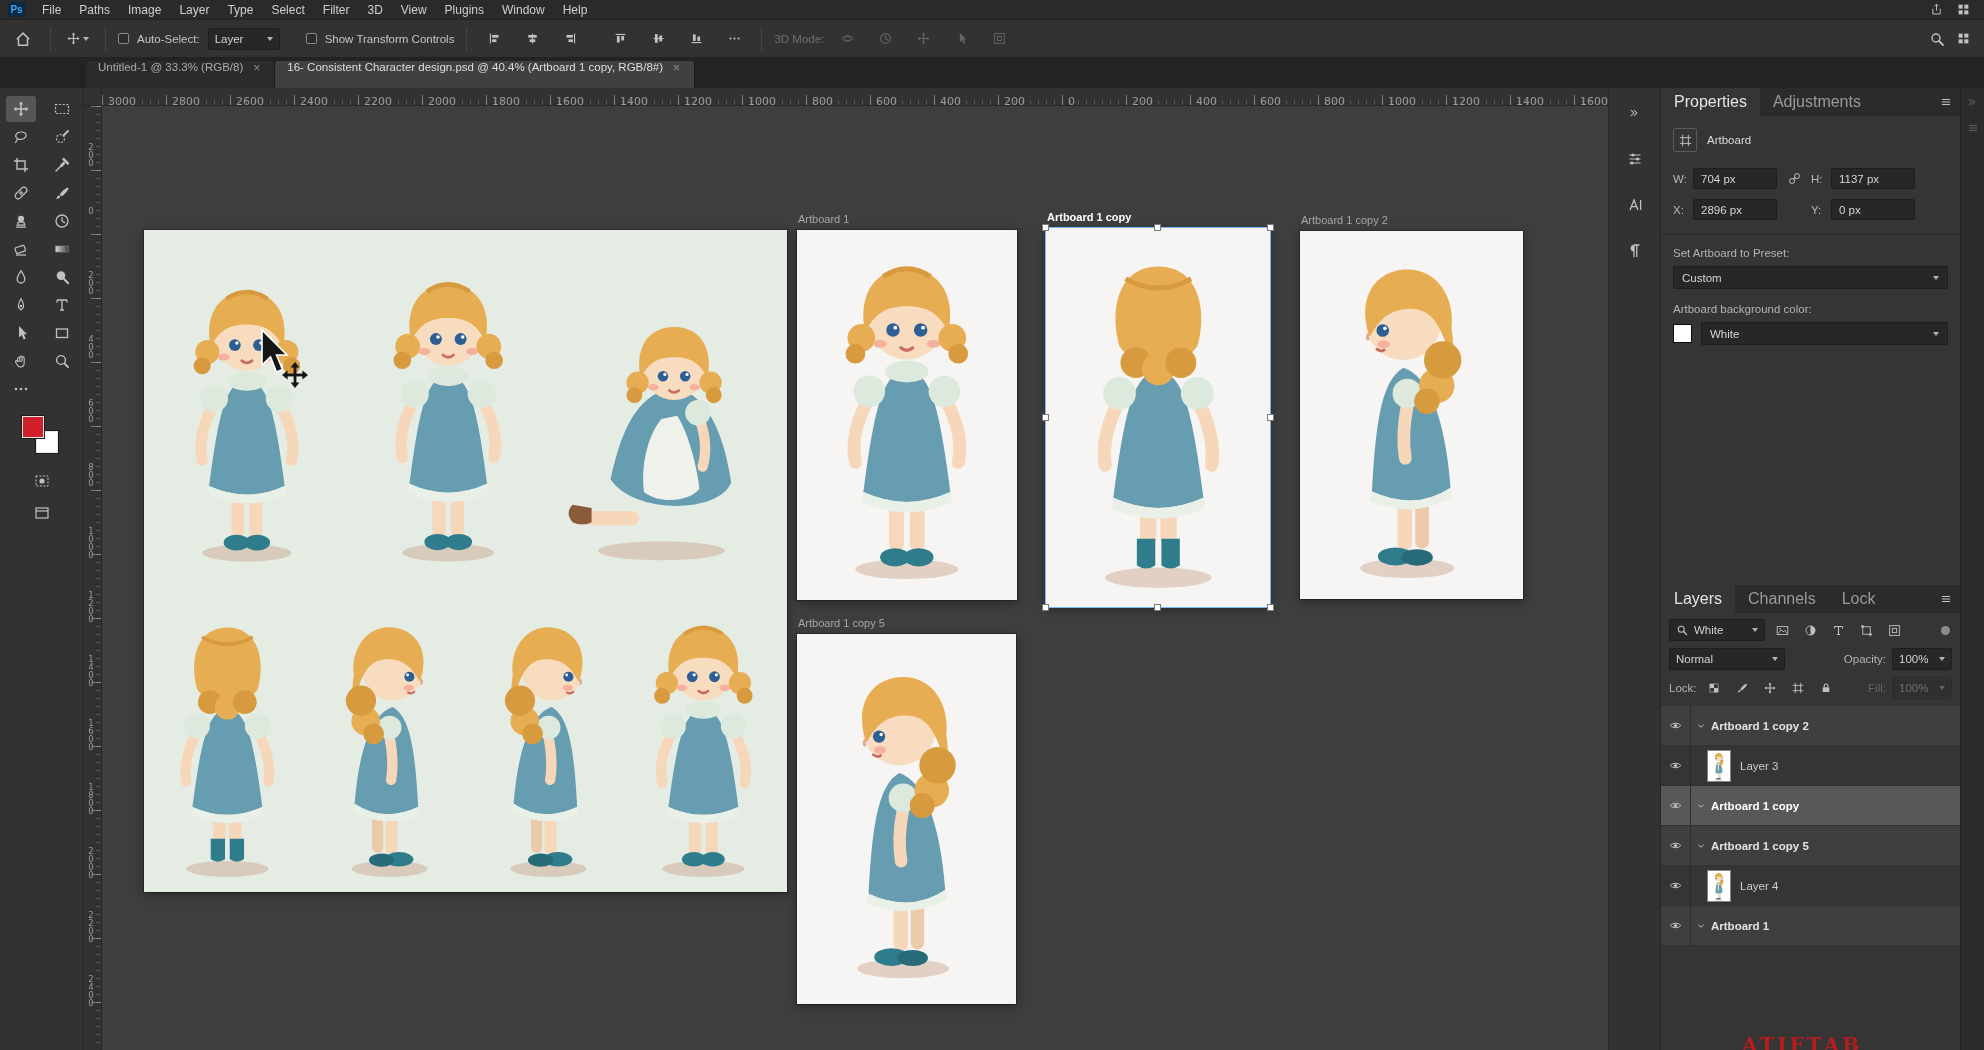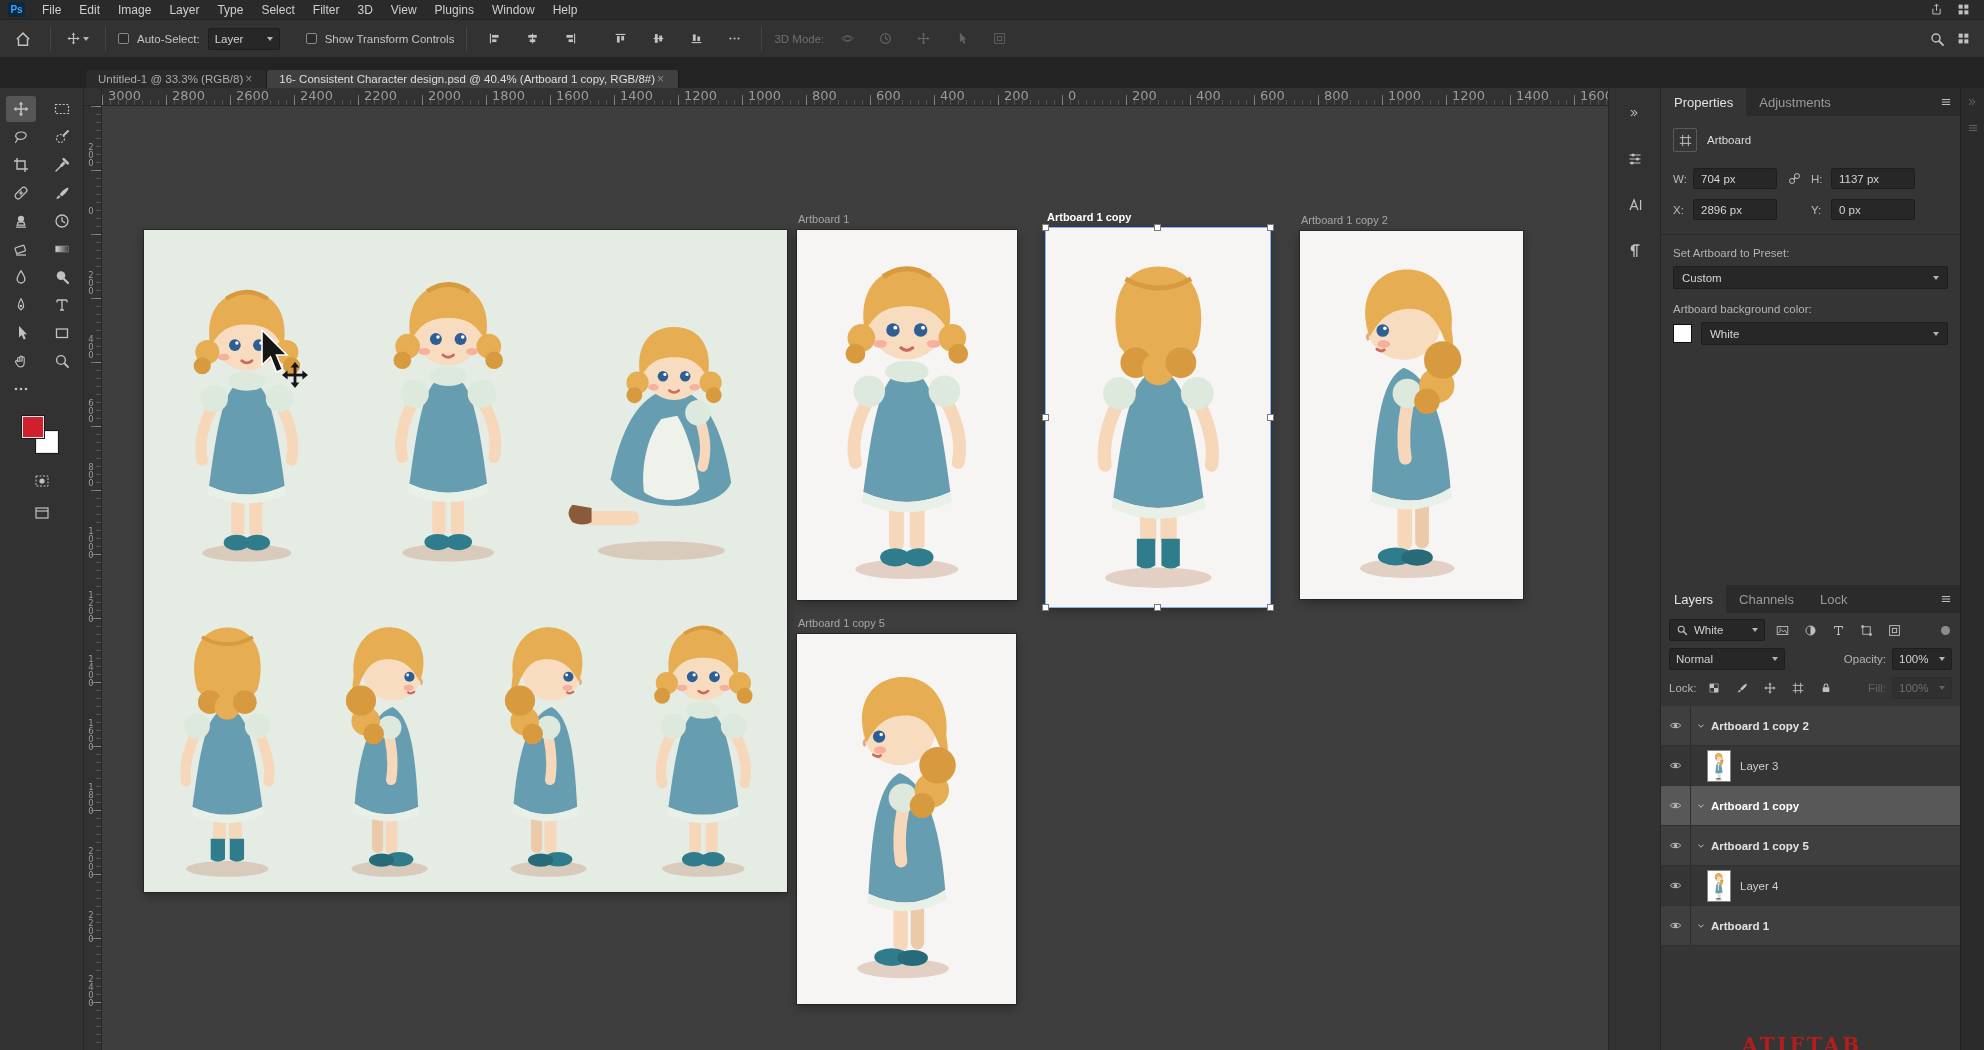--- a/index.html
+++ b/index.html
@@ -32,22 +32,22 @@
   .dd { background:#272727; border:1px solid #1e1e1e; border-radius:2px; height:22px;
         display:flex; align-items:center; gap:6px; padding:0 6px; color:#d2d2d2; }
   .caret { width:0; height:0; border-left:3.5px solid transparent; border-right:3.5px solid transparent;
            border-top:4px solid #b5b5b5; }
   .ob-right { margin-left:auto; display:flex; gap:12px; align-items:center; padding-right:6px; }
   .ob-label { color:#c4c4c4; }
   .ob-label.dimtext { color:#6f6f6f; }
 
   
   .tabbar { height:30px; background:#232323; display:flex; align-items:stretch; padding-left:86px; }
-  .doctab { display:flex; align-items:center; padding:0 12px; font-size:11.5px;
-            background:#2b2b2b; color:#ababab; border-right:1px solid #1c1c1c; margin-top:12px;
+  .doctab { display:flex; align-items:flex-start; gap:8px; padding:0 12px; font-size:11.5px;
+            background:#2b2b2b; color:#ababab; border-right:1px solid #1c1c1c; margin-top:3px;
             border-top-left-radius:3px; border-top-right-radius:3px; }
   .doctab.active { background:#404040; color:#dedede; }
   .tab-close { color:#8b8b8b; font-size:12px; padding:0 2px; }
 
   
   .main { display:flex; height:962px; }
 
   
   .toolbar { width:84px; background:#323232; border-right:1px solid #262626; padding-top:8px; flex:none; }
   .tools { display:grid; grid-template-columns:repeat(2,1fr); justify-items:center; row-gap:2px; }
@@ -63,21 +63,21 @@
   
   .canvas-zone { flex:1; position:relative; background:#3e3e3e; overflow:hidden; }
   .ruler-corner { position:absolute; left:0; top:0; width:18px; height:18px; background:#323232;
                   border-right:1px solid #262626; border-bottom:1px solid #262626; z-index:5; }
   .h-ruler { position:absolute; left:18px; right:0; top:0; height:18px; background:#323232;
              border-bottom:1px solid #262626; z-index:4;
              background-image:
                linear-gradient(to right, rgba(255,255,255,.16) 1px, transparent 1px),
                linear-gradient(to right, rgba(255,255,255,.32) 1px, transparent 1px);
              background-size:8px 5px, 64px 10px; background-repeat:repeat-x; background-position:left bottom; }
-  .h-ruler span { position:absolute; top:0; font-size:13px; color:#9b9b9b; font-family:"DejaVu Sans",sans-serif; }
+  .h-ruler span { position:absolute; top:7px; font-size:11px; color:#9b9b9b; font-family:"DejaVu Sans",sans-serif; }
   .v-ruler { position:absolute; left:0; top:18px; bottom:0; width:18px; background:#323232;
              border-right:1px solid #262626; z-index:4;
              background-image:
                linear-gradient(to bottom, rgba(255,255,255,.16) 1px, transparent 1px),
                linear-gradient(to bottom, rgba(255,255,255,.32) 1px, transparent 1px);
              background-size:5px 8px, 10px 64px; background-repeat:repeat-y; background-position:right top; }
   .v-ruler span { position:absolute; left:2px; font-size:8.5px; color:#9b9b9b; font-family:"DejaVu Sans",sans-serif;
                   writing-mode:vertical-lr; text-orientation:upright; letter-spacing:-2px; }
   .viewport { position:absolute; left:18px; top:18px; right:0; bottom:0; overflow:hidden; }
 
@@ -101,21 +101,21 @@
 
   
   .dock { width:52px; background:#323232; border-left:1px solid #262626; flex:none;
           display:flex; flex-direction:column; align-items:center; padding-top:10px; gap:16px; }
   .dock-btn { width:34px; height:30px; display:flex; align-items:center; justify-content:center; border-radius:3px; }
 
   
   .props { width:300px; background:#353535; border-left:1px solid #262626; flex:none;
            display:flex; flex-direction:column; font-size:11.5px; }
   .ptabs { height:28px; background:#2b2b2b; display:flex; align-items:stretch; flex:none; }
-  .ptab { padding:8px 13px; display:flex; align-items:center; color:#9a9a9a; font-size:13px; }
+  .ptab { padding:8px 13px; display:flex; align-items:center; color:#9a9a9a; font-size:16px; }
   .ptab.active { background:#353535; color:#e4e4e4; }
   .ptab-fill { flex:1; display:flex; align-items:center; justify-content:flex-end; padding-right:8px; }
   .props-content { height:469px; flex:none; padding:12px 12px 0; overflow:hidden; }
   .obj-row { display:flex; align-items:center; gap:10px; margin-bottom:16px; }
   .obj-icon { width:24px; height:24px; border:1px solid #5a5a5a; border-radius:2px;
               display:flex; align-items:center; justify-content:center; }
   .tr-grid { display:grid; grid-template-columns:20px 84px 34px 20px 84px; align-items:center;
              row-gap:10px; margin-bottom:14px; }
   .tr-label { color:#b9b9b9; }
   .tr-input { background:#272727; border:1px solid #1e1e1e; border-radius:2px; height:21px;
@@ -464,21 +464,21 @@
       <path d="M67 40 Q70 42.5 73 40" stroke="#c96b5e" stroke-width="1.6" fill="none" stroke-linecap="round"></path>
     </g>
   </defs>
 </svg>
 
 <div id="app">
 
   <div class="menubar">
     <div class="ps-logo">Ps</div>
     <div class="menu-item">File</div>
-    <div class="menu-item">Edit</div>
+    <div class="menu-item">Paths</div>
     <div class="menu-item">Image</div>
     <div class="menu-item">Layer</div>
     <div class="menu-item">Type</div>
     <div class="menu-item">Select</div>
     <div class="menu-item">Filter</div>
     <div class="menu-item">3D</div>
     <div class="menu-item">View</div>
     <div class="menu-item">Plugins</div>
     <div class="menu-item">Window</div>
     <div class="menu-item">Help</div>

